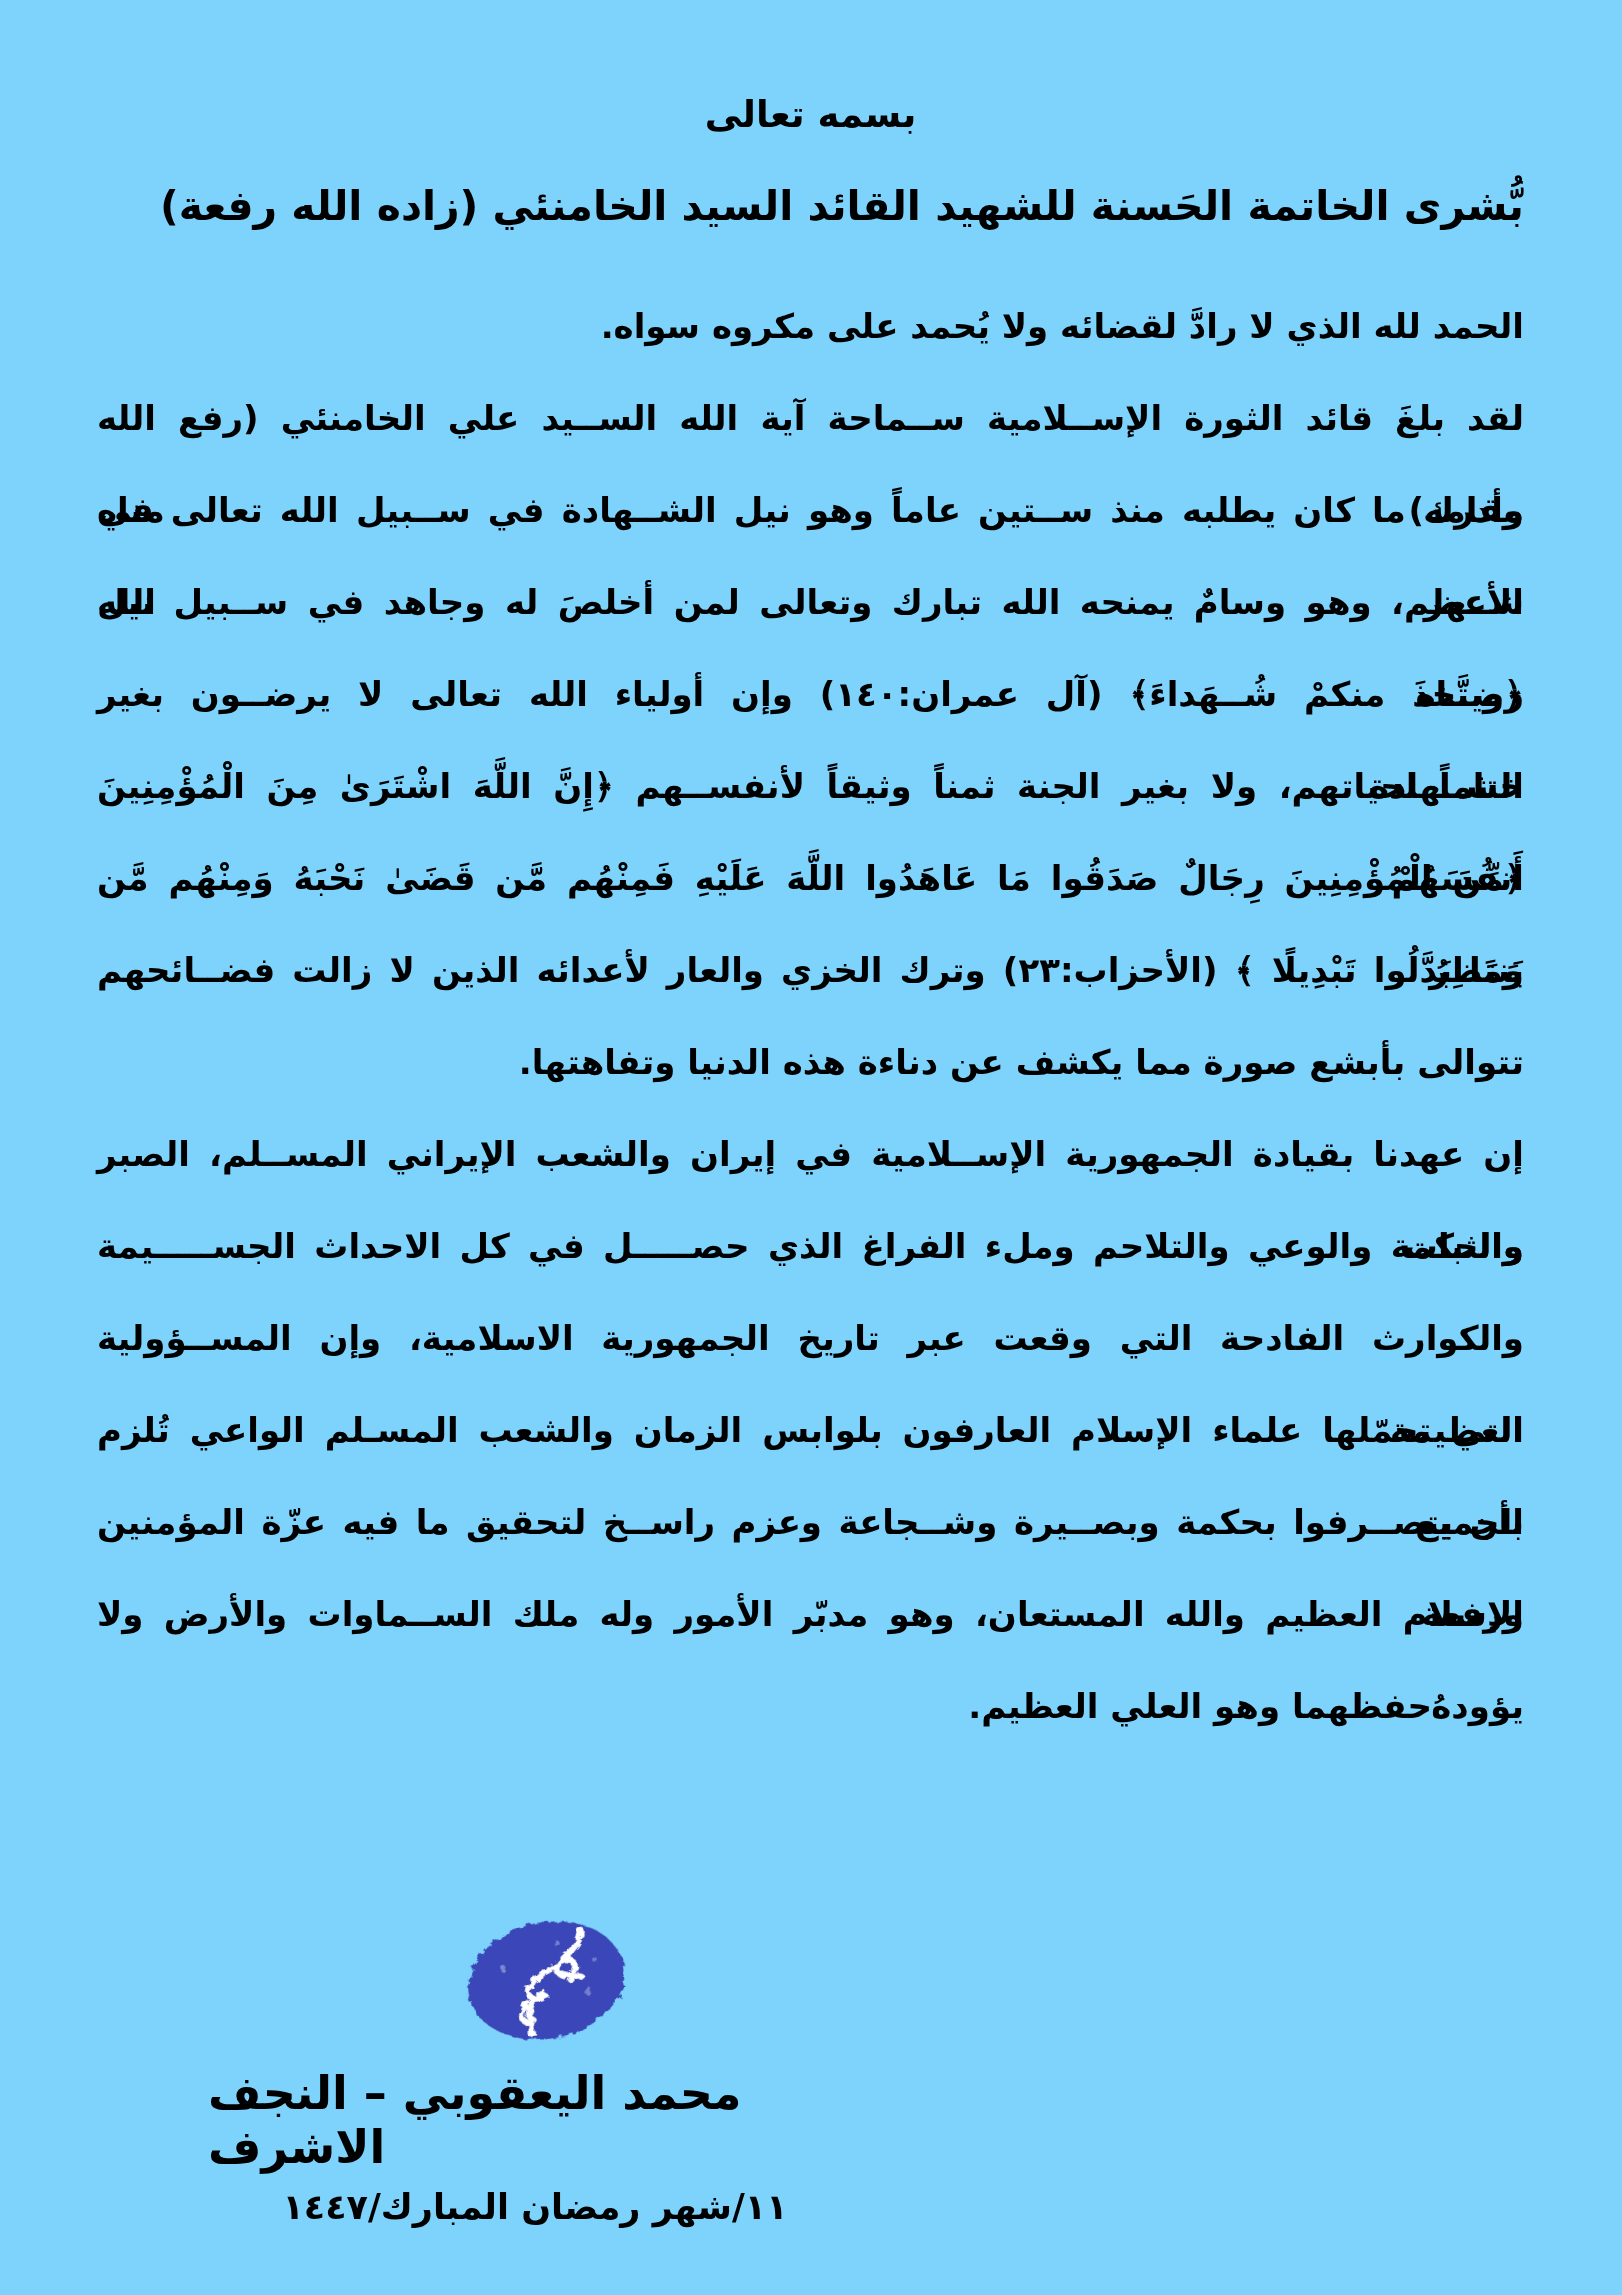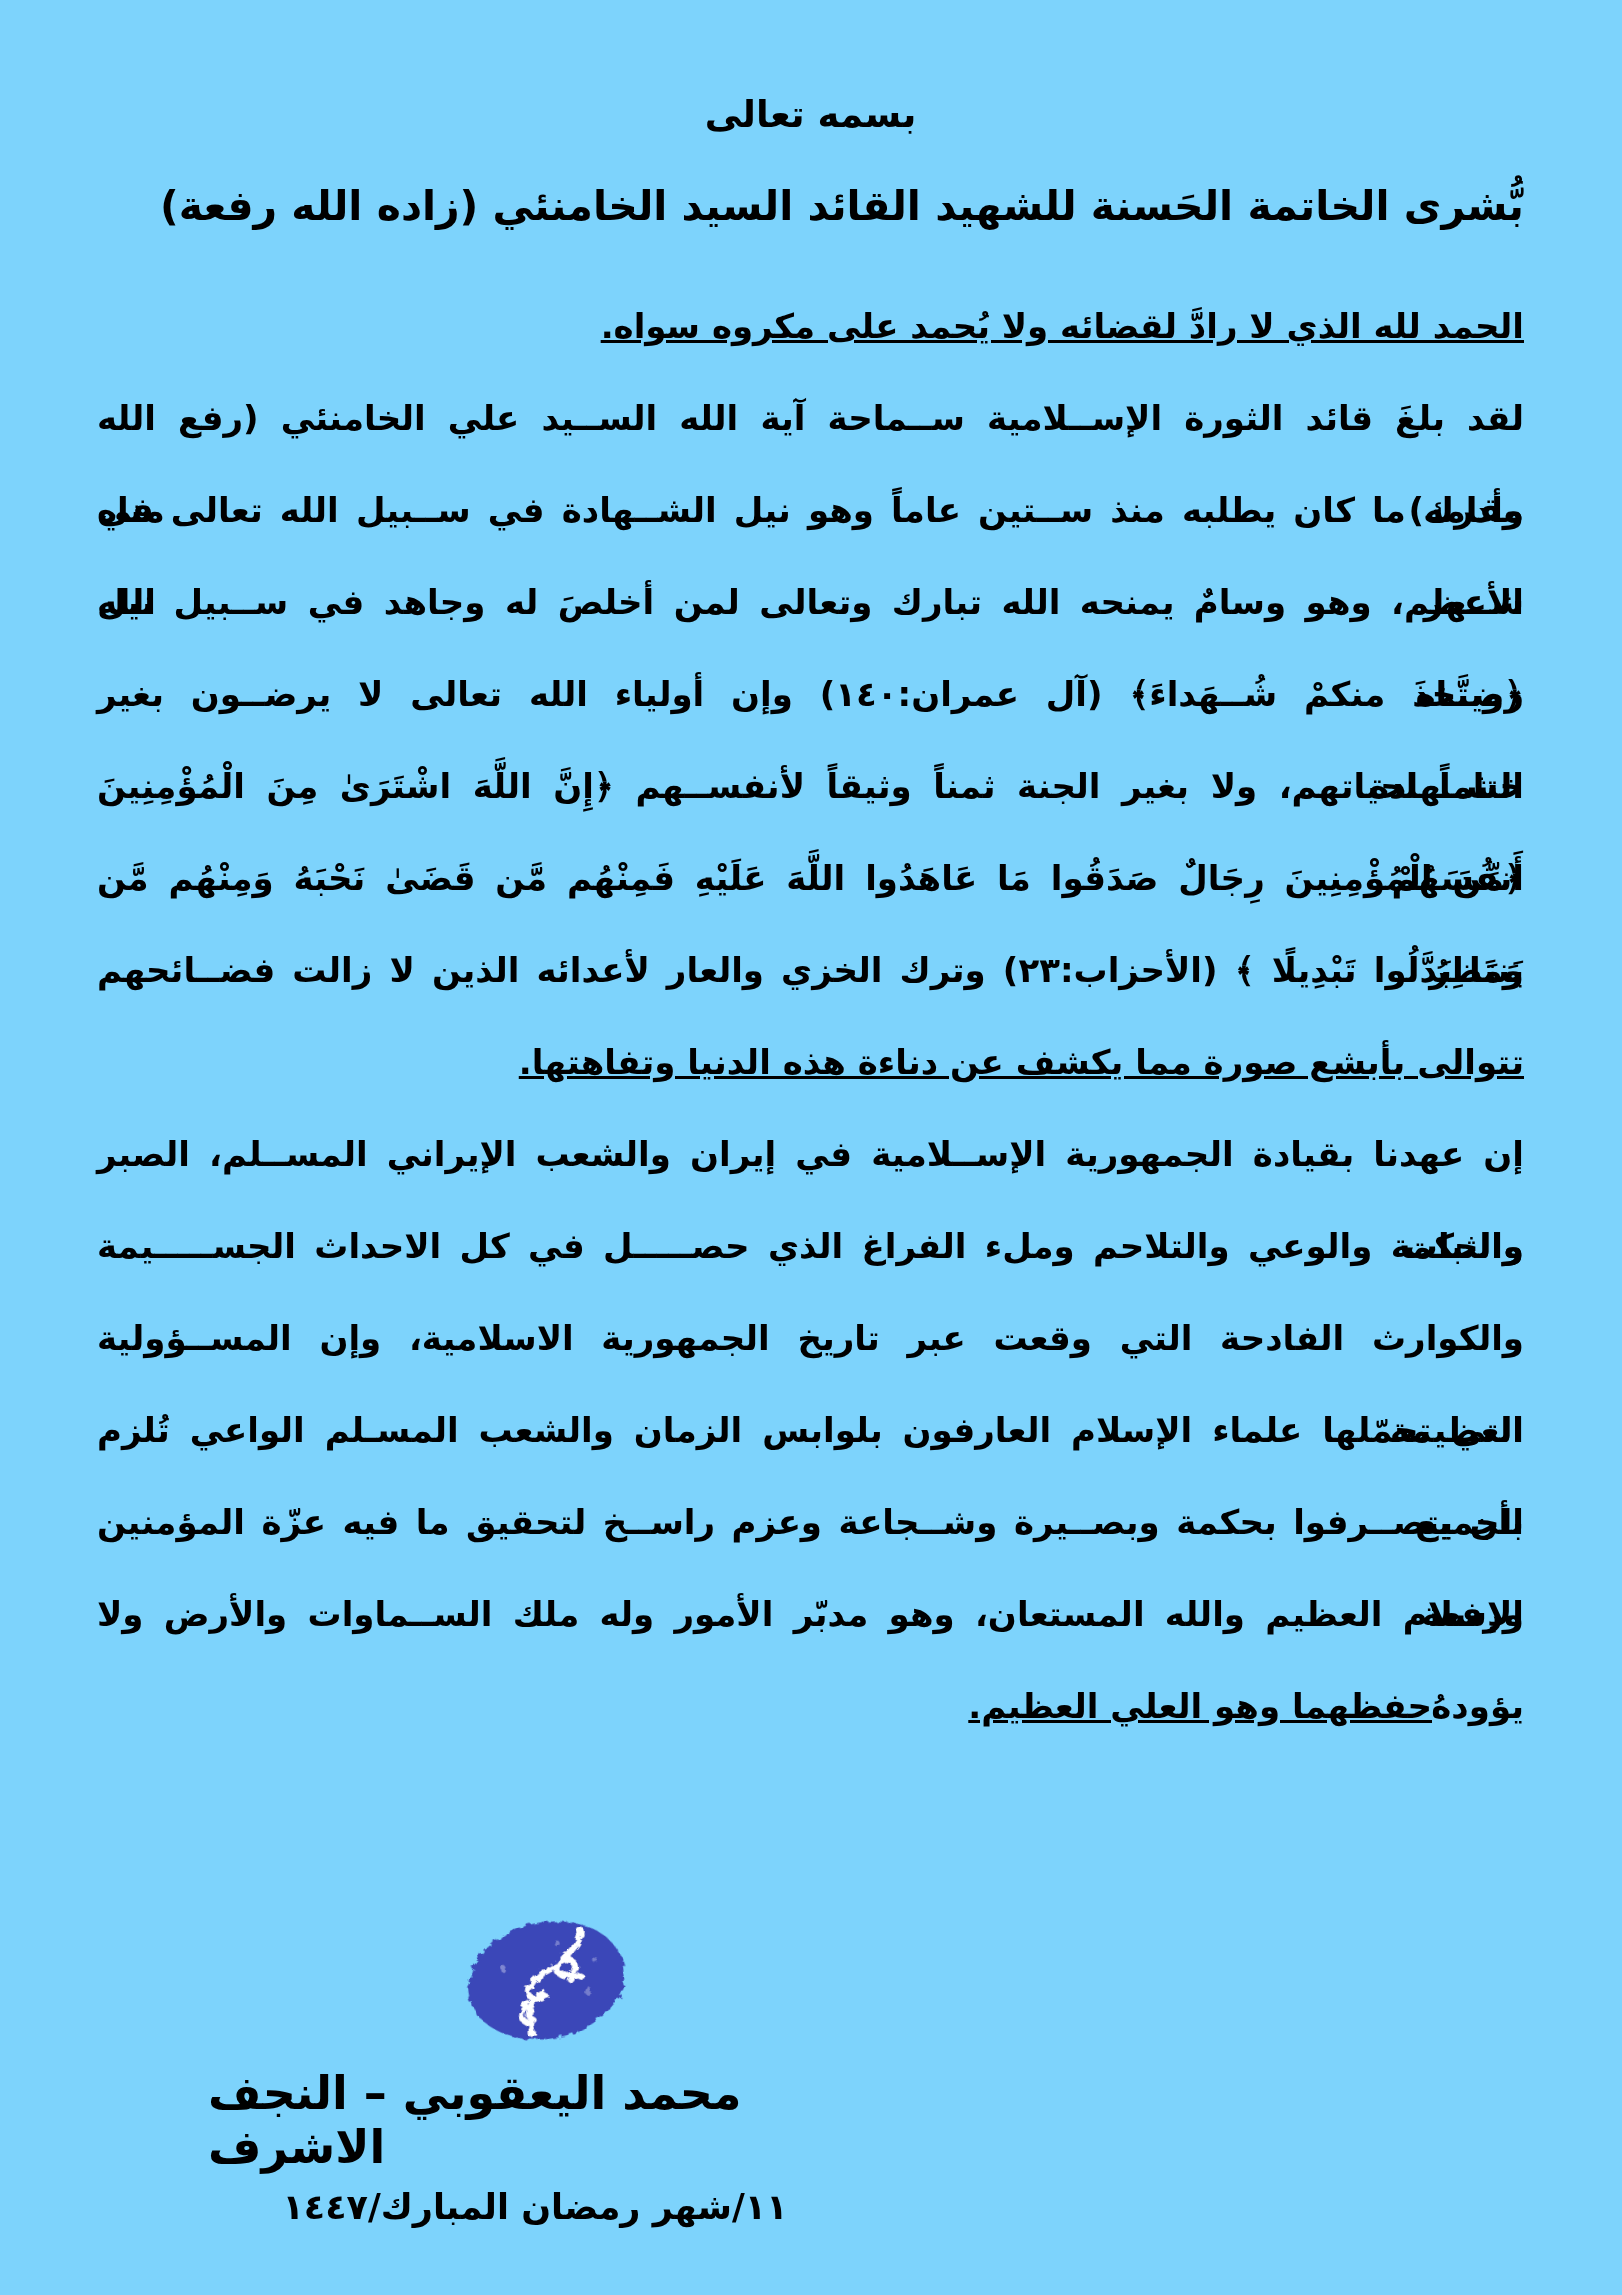--- a/index.html
+++ b/index.html
@@ -23,21 +23,21 @@
   .body-text{
     position:absolute;top:280px;right:98px;left:98px;
   }
   .line{
     font-size:34px;font-weight:bold;
     height:92px;line-height:92px;
     text-align:justify;text-align-last:justify;
     white-space:normal;overflow:visible;
   }
   .line.p-end{
-    text-align:right;text-align-last:right;text-decoration:underline;
+    text-align:right;text-align-last:right;
   }
   .line.end-indent{
     padding-left:0;padding-right:92px;
   }
   .stamp{
     position:absolute;left:462px;top:1908px;width:171px;height:145px;
   }
   .sig-name{
     position:absolute;top:2066px;left:209px;width:654px;
     text-align:left;font-size:46px;font-weight:bold;

